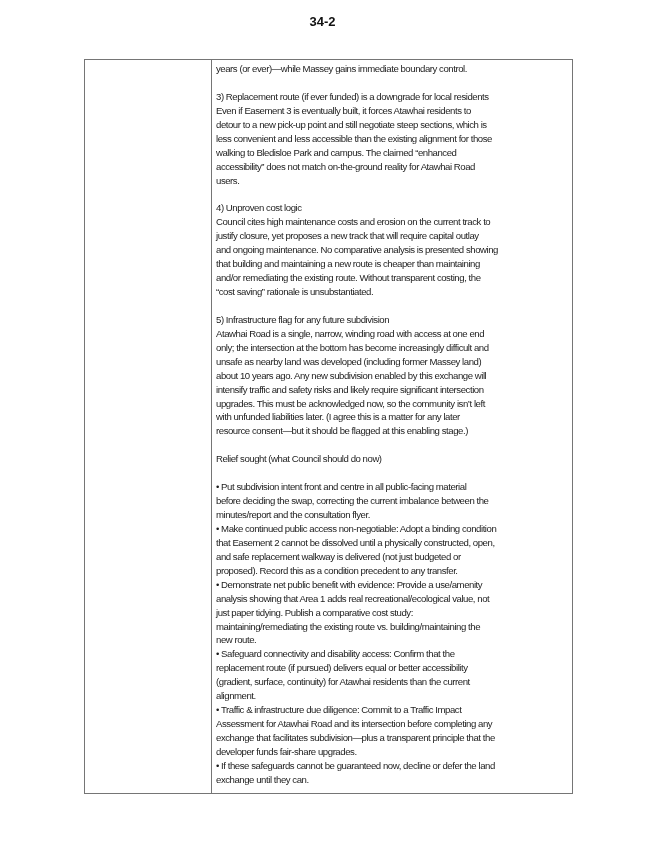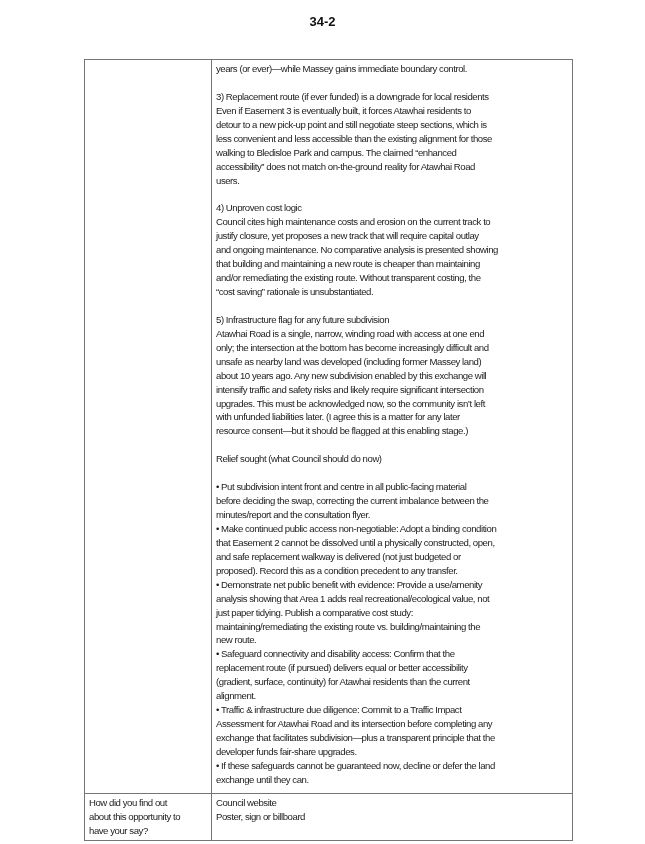--- a/index.html
+++ b/index.html
@@ -125,27 +125,16 @@
 (gradient, surface, continuity) for Atawhai residents than the current
 alignment.
 • Traffic &amp; infrastructure due diligence: Commit to a Traffic Impact
 Assessment for Atawhai Road and its intersection before completing any
 exchange that facilitates subdivision—plus a transparent principle that the
 developer funds fair-share upgrades.
 • If these safeguards cannot be guaranteed now, decline or defer the land
 exchange until they can.</div>
         </td>
       </tr>
-      <tr>
-        <td class="col-label row-source">
-          <div class="label-text">How did you find out
-about this opportunity to
-have your say?</div>
-        </td>
-        <td class="col-content row-source source-answer-cell">
-          <div class="cell-text">Council website
-Poster, sign or billboard</div>
-        </td>
-      </tr>
     </tbody>
   </table>
 
 </div>
 
 </body></html>

